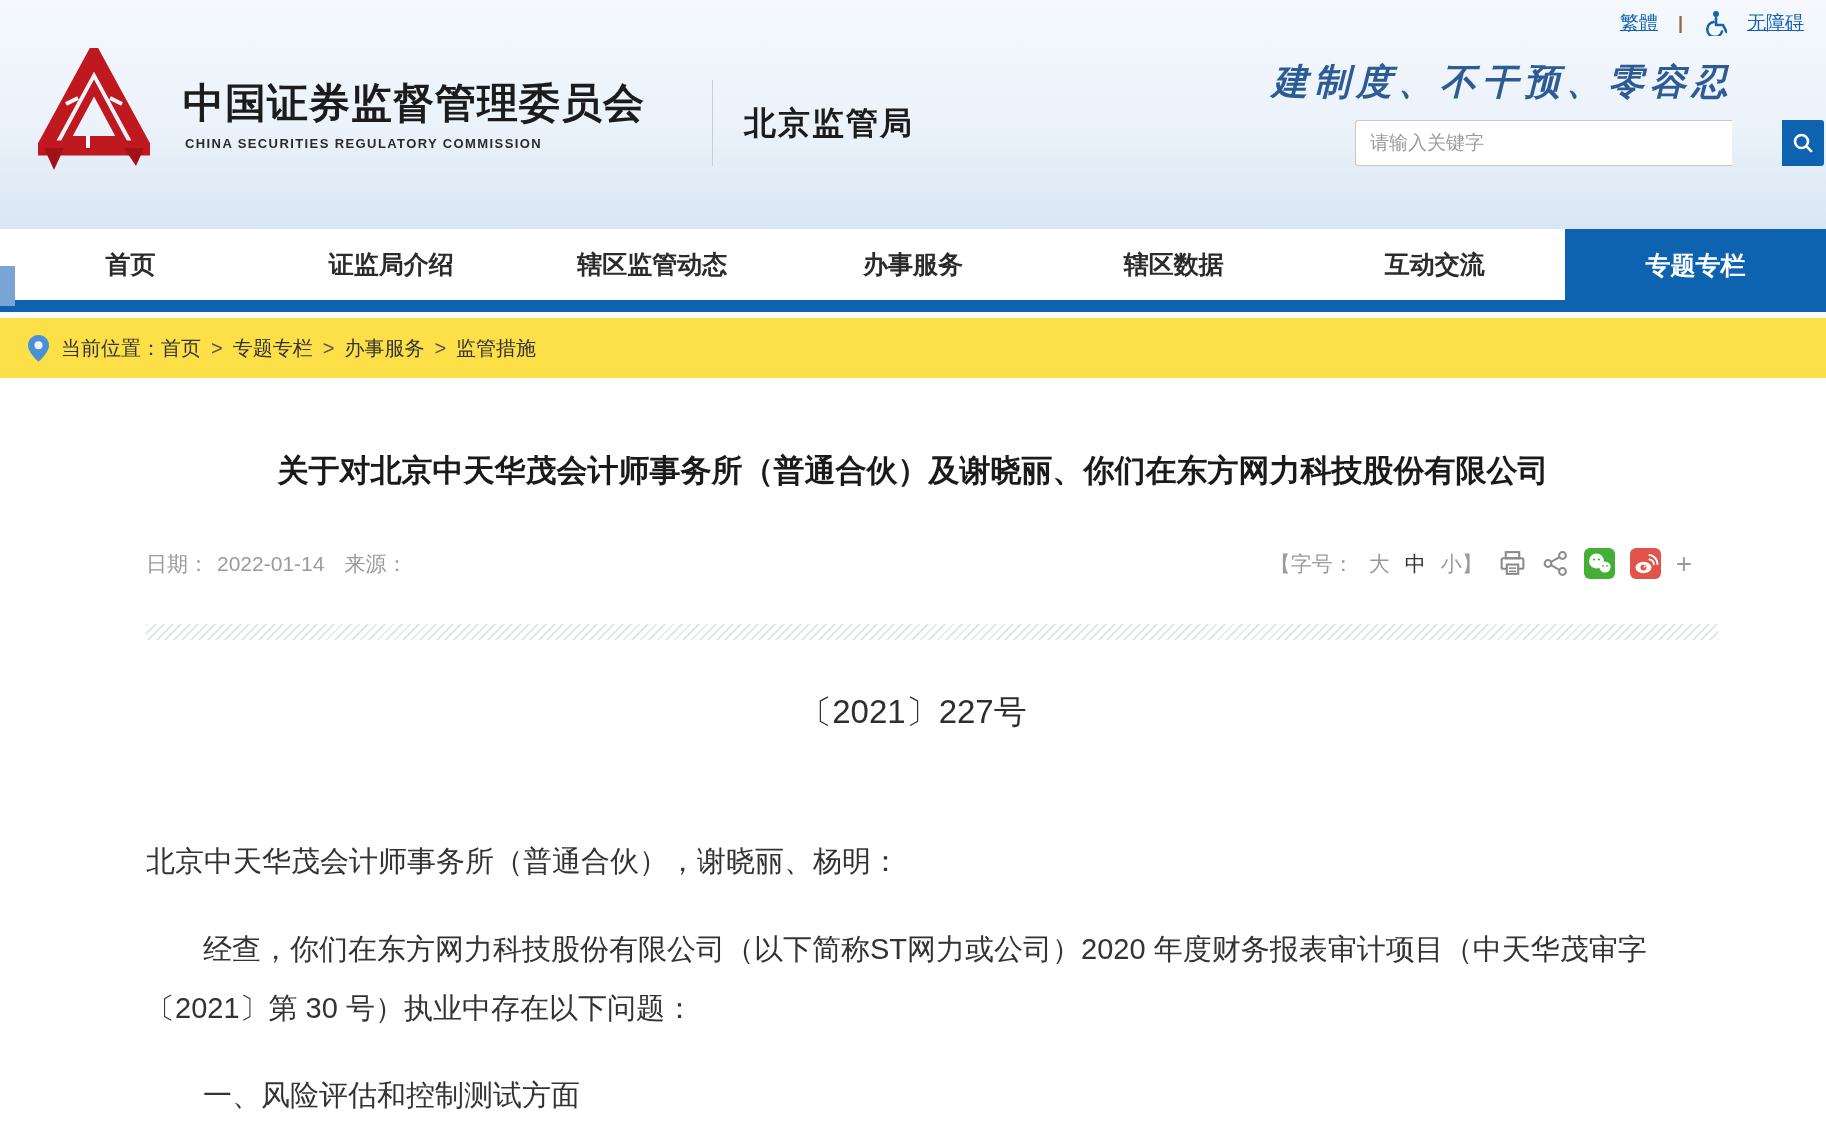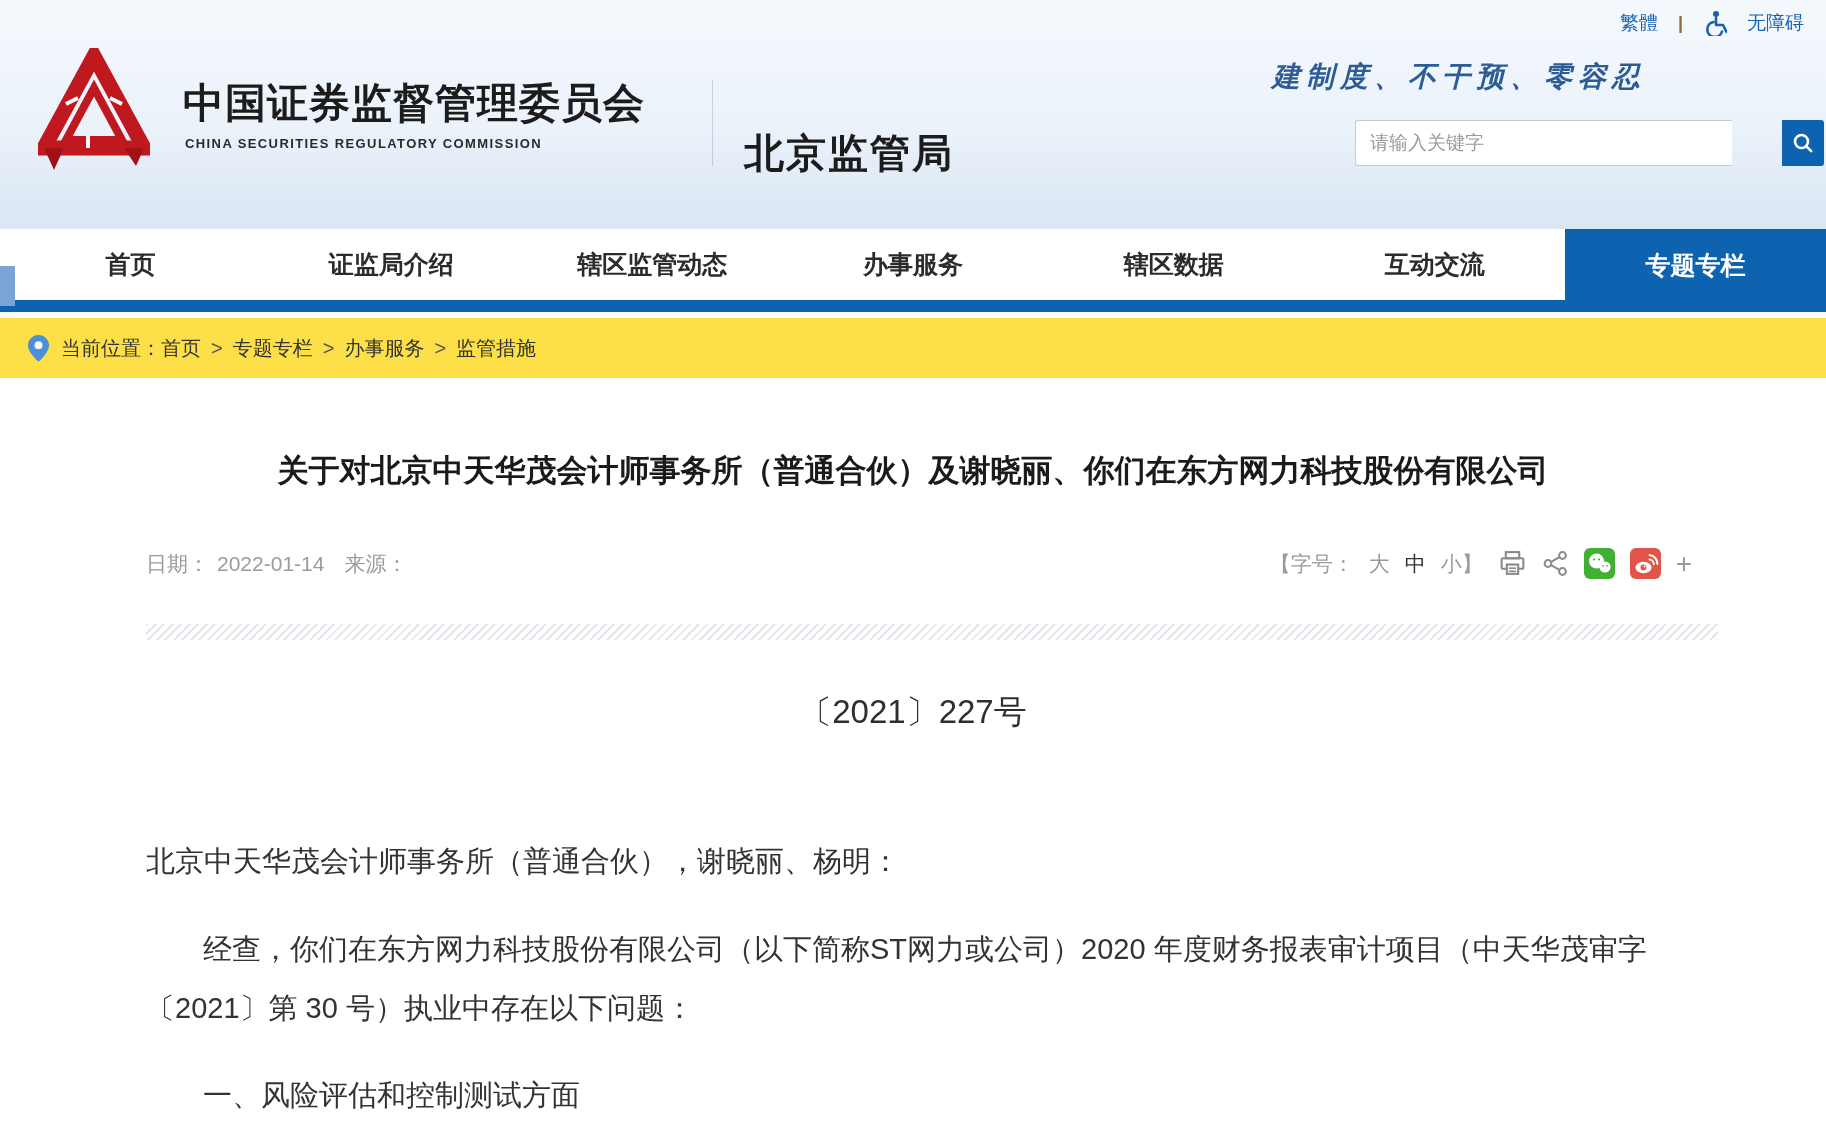--- a/index.html
+++ b/index.html
@@ -13,49 +13,48 @@
     color: #333;
   }
   
   .header {
     position: absolute; top: 0; left: 0; width: 1826px; height: 229px;
     background: linear-gradient(180deg, #f5f9fd 0%, #ebf2fa 55%, #d9e6f4 100%);
   }
   .top-links {
     position: absolute; top: 10px; right: 22px;
     display: flex; align-items: center; gap: 20px;
-    font-size: 19px; color: #1562b0;
+    font-size: 19px; color: #1562b0; text-decoration: underline;
   }
   .top-links .lnk { cursor: pointer; }
   .top-links .sep { color: #8a6d3b; font-weight: bold; font-size: 18px; }
   .logo { position: absolute; left: 38px; top: 48px; width: 112px; height: 136px; cursor: pointer; }
   .org-cn {
     position: absolute; left: 183px; top: 76px;
     font-size: 41px; font-weight: bold; color: #1c1c1c; letter-spacing: 1px;
     white-space: nowrap;
   }
   .org-en {
     position: absolute; left: 185px; top: 136px;
     font-size: 13px; font-weight: 600; color: #2a2a2a; letter-spacing: 1.4px;
     white-space: nowrap;
   }
   .divider-v {
     position: absolute; left: 712px; top: 80px; width: 1px; height: 86px;
     background: #c6cfda;
   }
   .bureau {
     position: absolute; left: 744px; top: 102px;
-    font-size: 40px; font-weight: bold; color: #1c1c1c; letter-spacing: 2px;
-    white-space: nowrap;
-    margin-top: 24px;
+    font-size: 32px; font-weight: bold; color: #1c1c1c; letter-spacing: 2px;
+    white-space: nowrap;
   }
   .slogan {
     position: absolute; left: 1272px; top: 58px;
     font-family: "DejaVu Serif", serif; font-style: italic; font-weight: 600;
-    font-size: 28px; color: #2d5c95; letter-spacing: 6px; white-space: nowrap;
+    font-size: 36px; color: #2d5c95; letter-spacing: 6px; white-space: nowrap;
   }
   .search-input {
     position: absolute; left: 1355px; top: 120px; width: 377px; height: 46px;
     border: 1px solid #c9c9c9; border-right: none; border-radius: 3px 0 0 3px;
     padding: 0 14px; font-size: 19px; color: #333; background: #fff;
     outline: none; font-family: "Liberation Sans", sans-serif;
   }
   .search-input::placeholder { color: #9b9b9b; }
   .search-btn {
     position: absolute; left: 1782px; top: 120px; width: 42px; height: 46px;

